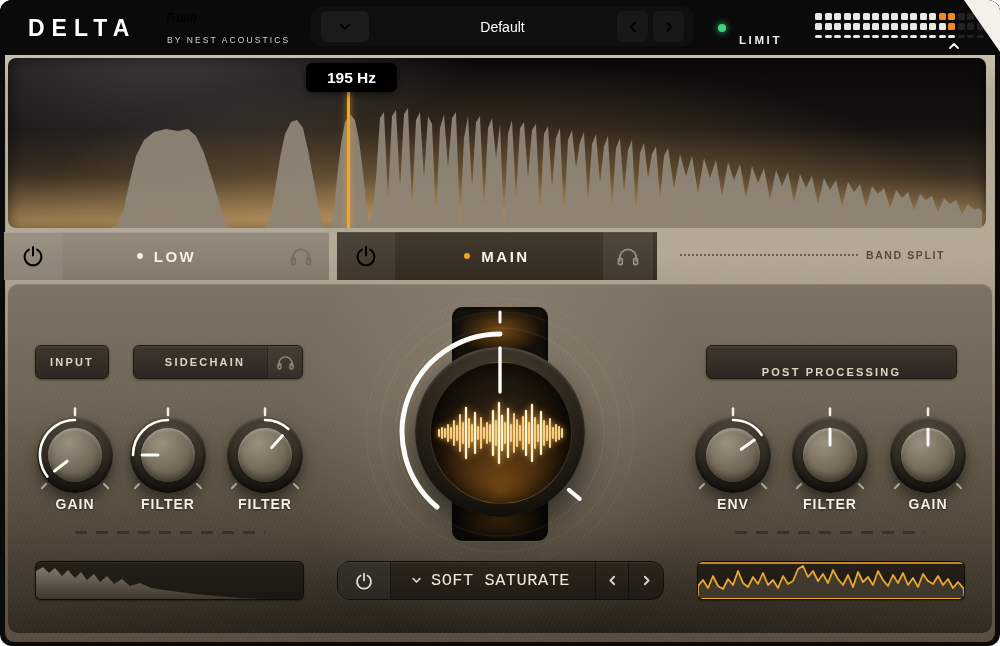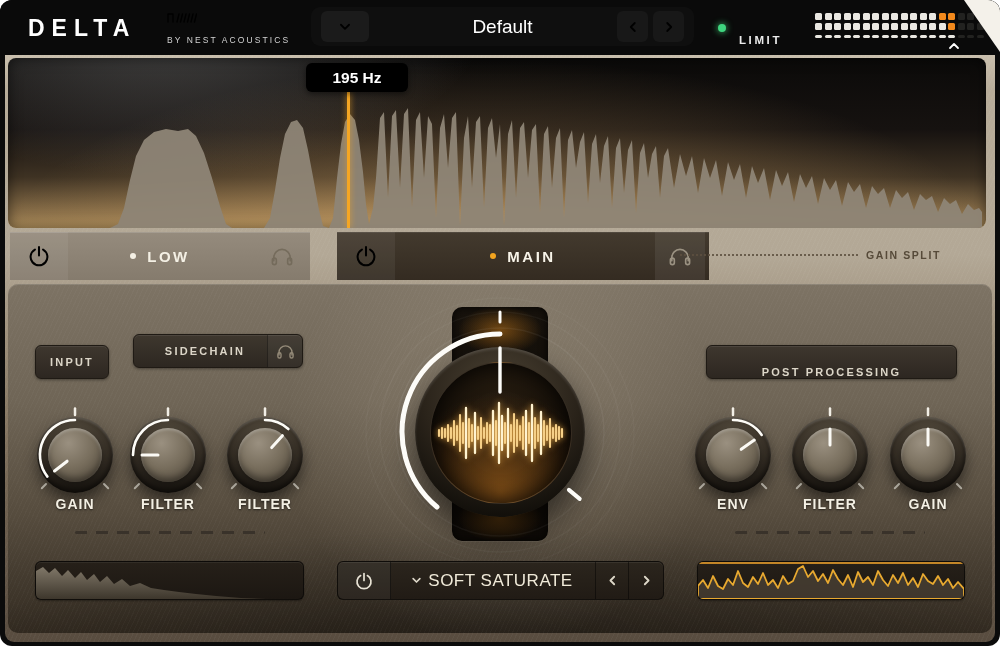--- a/index.html
+++ b/index.html
@@ -9,21 +9,21 @@
   #topbar{position:absolute;left:0;top:0;width:1000px;height:55px;background:#0a0a0a;}
   #logo{position:absolute;left:28px;top:15px;color:#ffffff;font-weight:bold;font-size:23px;letter-spacing:7px;}
   #logo-sub{position:absolute;left:167px;top:9px;}
   #logo-sub .sub-text{color:#d2d2d2;font-size:8.5px;letter-spacing:2.1px;margin-top:8px;white-space:nowrap;}
   #preset{position:absolute;left:311px;top:7px;width:383px;height:39px;background:#0f0f0f;border-radius:9px;}
   .p-btn{position:absolute;top:4px;height:31px;background:#1b1b1b;border-radius:6px;display:flex;align-items:center;justify-content:center;cursor:pointer;}
   #preset-open{left:10px;width:48px;}
   #preset-prev{right:46px;width:31px;background:#181818;}
   #preset-next{right:10px;width:31px;background:#181818;}
   #preset-value{position:absolute;left:0;right:0;top:0;bottom:0;display:flex;align-items:center;justify-content:center;
-                color:#fff;font-size:19px;}
+                color:#fff;font-size:14px;}
   #limit{position:absolute;left:718px;top:0;height:55px;display:flex;align-items:center;gap:13px;}
   #limit-dot{width:8px;height:8px;border-radius:50%;box-shadow:0 0 6px 1px rgba(70,230,130,.6);}
   #limit-label{color:#ececec;font-size:11.5px;letter-spacing:2.6px;font-weight:bold;margin-top:24px;}
   #meter{position:absolute;left:815px;top:13px;}
   .m-row{display:flex;gap:2.5px;margin-bottom:3px;}
   .m-cell{width:7px;height:7px;border-radius:1.5px;}
   .m-row.dash .m-cell{height:3px;margin-top:2px;}
   .m-cell.w{background:#e9e7e1;} .m-cell.o{background:#f2891c;} .m-cell.d{background:#222220;}
   #meter-caret{position:absolute;left:948px;top:42px;color:#fff;}
   #corner-fold{position:absolute;right:0;top:0;width:0;height:0;border-top:52px solid #f4f1ea;border-left:36px solid transparent;}
@@ -35,28 +35,28 @@
   
   #spectrum{position:absolute;left:8px;top:58px;width:978px;height:170px;border-radius:8px;overflow:hidden;
     background:
       radial-gradient(ellipse 520px 260px at 16% -25%, rgba(175,175,175,.38), transparent 62%),
       radial-gradient(ellipse 760px 300px at 50% 118%, rgba(255,198,122,.40), transparent 66%),
       linear-gradient(180deg,#0b0a09 0%,#161210 42%,#3e3223 70%,#8c714a 92%,#b7955f 100%);
     box-shadow: inset 0 0 14px rgba(0,0,0,.55);}
   #spectrum svg{position:absolute;left:0;top:0;}
   #freq-cursor{position:absolute;left:339px;top:34px;bottom:0;width:3px;background:#f5a623;
     box-shadow:0 0 6px rgba(245,166,35,.8);}
-  #freq-tooltip{position:absolute;left:298px;top:5px;width:102px;height:29px;background:#000;border-radius:6px;
+  #freq-tooltip{position:absolute;left:298px;top:5px;width:91px;height:29px;background:#000;border-radius:6px;
     display:flex;align-items:center;justify-content:center;color:#fff;font-size:15.5px;font-weight:600;
     box-shadow:0 2px 6px rgba(0,0,0,.5);}
   
   .tab{position:absolute;top:232px;height:48px;display:flex;align-items:center;}
-  #tab-low{left:10px;width:300px;background:linear-gradient(180deg,#958b7d,#857b6d);
+  #tab-low{left:4px;width:325px;background:linear-gradient(180deg,#958b7d,#857b6d);
     box-shadow:inset 0 1px 0 rgba(255,255,255,.15);}
-  #tab-main{left:337px;width:372px;background:linear-gradient(180deg,#433a2e,#342b21);
+  #tab-main{left:337px;width:320px;background:linear-gradient(180deg,#433a2e,#342b21);
     box-shadow:inset 0 1px 0 rgba(255,255,255,.08);}
   .tab .pwr{position:absolute;left:0;top:0;width:58px;height:48px;display:flex;align-items:center;justify-content:center;
     background:rgba(255,255,255,.06);cursor:pointer;}
   .tab .tab-label{position:absolute;left:0;right:0;display:flex;align-items:center;justify-content:center;gap:11px;
     font-size:15px;font-weight:bold;letter-spacing:2.5px;}
   .tab .dot{width:6px;height:6px;border-radius:50%;}
   #tab-low .tab-label{color:#f4f0e5;} #tab-low .dot{background:#f4f0e5;}
   #tab-main .tab-label{color:#f8f4e9;} #tab-main .dot{background:#f2a41f;}
   .tab .phones{position:absolute;top:0;height:48px;display:flex;align-items:center;justify-content:center;}
   #tab-low .phones{right:6px;width:44px;color:#6d6454;opacity:.75;}
@@ -69,21 +69,21 @@
       repeating-linear-gradient(115deg, rgba(255,255,255,.025) 0 1px, transparent 1px 4px),
       radial-gradient(circle 300px at 50% 42%, rgba(228,214,190,.20), transparent 72%),
       radial-gradient(ellipse 900px 260px at 50% 118%, rgba(0,0,0,.45), transparent 65%),
       linear-gradient(180deg,#7d7364 0%,#6f6556 34%,#564c3e 66%,#332b21 100%);
     box-shadow:inset 0 1px 0 rgba(255,255,255,.12);}
   .tbtn{position:absolute;height:32px;background:linear-gradient(180deg,#3e372e,#2d2721);border:1px solid #1f1a14;
     border-radius:6px;display:flex;align-items:center;justify-content:center;cursor:pointer;
     color:#dcd6c8;font-size:11px;font-weight:bold;letter-spacing:2.2px;
     box-shadow:inset 0 1px 0 rgba(255,255,255,.08), 0 1px 3px rgba(0,0,0,.4);}
   #btn-input{left:27px;top:61px;width:72px;}
-  #btn-sidechain{left:125px;top:50px;width:168px;}
+  #btn-sidechain{left:125px;top:61px;width:168px;}
   #btn-sidechain .sc-phones{position:absolute;right:0;top:0;width:34px;height:32px;display:flex;align-items:center;
     justify-content:center;color:#958b79;background:rgba(255,255,255,.04);border-left:1px solid rgba(0,0,0,.35);
     border-radius:0 6px 6px 0;}
   #btn-post{left:698px;top:61px;width:249px;align-items:flex-end;}
   
   .knob{position:absolute;width:96px;height:96px;cursor:pointer;}
   .knob::before{content:"";position:absolute;left:10px;top:10px;width:76px;height:76px;border-radius:50%;
     background:radial-gradient(circle at 50% 30%,#5a5142,#352e25 55%,#16120d 88%);
     box-shadow:0 8px 14px rgba(0,0,0,.45), inset 0 2px 2px rgba(255,255,255,.14), inset 0 -4px 6px rgba(0,0,0,.55);}
   .knob .cap{position:absolute;left:21px;top:21px;width:54px;height:54px;border-radius:50%;
@@ -116,23 +116,23 @@
       radial-gradient(circle at 50% 30%, #261c10, #150f08 55%, #060403 90%);
     box-shadow:inset 0 0 22px rgba(0,0,0,.85);}
   #big-knob-inner svg{filter:drop-shadow(0 0 3px rgba(255,185,75,.85));}
   #big-overlay{position:absolute;left:362px;top:18px;pointer-events:none;}
   
   .bpanel{position:absolute;top:277px;height:37px;border-radius:6px;background:linear-gradient(180deg,#262019,#1c1712);
     border:1px solid rgba(0,0,0,.55);box-shadow:inset 0 1px 0 rgba(255,255,255,.06), 0 1px 2px rgba(0,0,0,.35);overflow:hidden;}
   #mini-spectrum{left:27px;width:267px;}
   #post-wave{left:689px;width:266px;}
   #post-wave::before{content:"";position:absolute;left:0;right:0;top:0;height:2px;background:rgba(222,152,42,.85);}
-  #saturator{position:absolute;left:329px;top:277px;width:325px;height:37px;border-radius:6px;
+  #saturator{position:absolute;left:329px;top:277px;width:325px;height:37px;border-radius:13px;
     background:linear-gradient(180deg,#2b251d,#211b15);border:1px solid rgba(0,0,0,.55);
-    box-shadow:inset 0 1px 0 rgba(255,255,255,.07);}
+    box-shadow:inset 0 1px 0 rgba(255,255,255,.07);font-family:Liberation Mono, monospace;}
   #sat-power{position:absolute;left:0;top:0;width:52px;height:37px;display:flex;align-items:center;justify-content:center;
     background:rgba(255,255,255,.055);border-right:1px solid rgba(0,0,0,.5);border-radius:6px 0 0 6px;
     color:#e9e4d6;cursor:pointer;}
   #sat-open{position:absolute;left:62px;top:0;width:32px;height:37px;display:flex;align-items:center;justify-content:center;
     color:#ddd7c8;cursor:pointer;}
   #sat-value{position:absolute;left:0;right:0;top:0;bottom:0;display:flex;align-items:center;justify-content:center;
     color:#f0ead9;font-size:17px;font-weight:500;letter-spacing:.5px;pointer-events:none;}
   #sat-prev{position:absolute;right:34px;top:0;width:33px;height:37px;display:flex;align-items:center;justify-content:center;
     color:#ddd7c8;border-left:1px solid rgba(0,0,0,.45);cursor:pointer;}
   #sat-next{position:absolute;right:0;top:0;width:34px;height:37px;display:flex;align-items:center;justify-content:center;
@@ -305,21 +305,21 @@
         <g class="icon-stroke" stroke="currentColor" stroke-width="1.5">
           <path d="M3.5 13 V10 A7.5 7.5 0 0 1 18.5 10 V13"></path>
           <rect x="2.2" y="10.5" width="3.6" height="6" rx="1.8"></rect>
           <rect x="16.2" y="10.5" width="3.6" height="6" rx="1.8"></rect>
         </g>
       </svg>
     </div>
   </div>
 
   <div id="band-split-line"></div>
-  <div id="band-split-label">GAIN SPLIT</div>
+  <div id="band-split-label">BAND SPLIT</div>
 
   <div id="main">
 
     <div class="tbtn" id="btn-input">
       <span>INPUT</span>
     </div>
 
     <div class="tbtn" id="btn-sidechain">
       <span style="margin-right:26px">SIDECHAIN</span>
       <div class="sc-phones">

